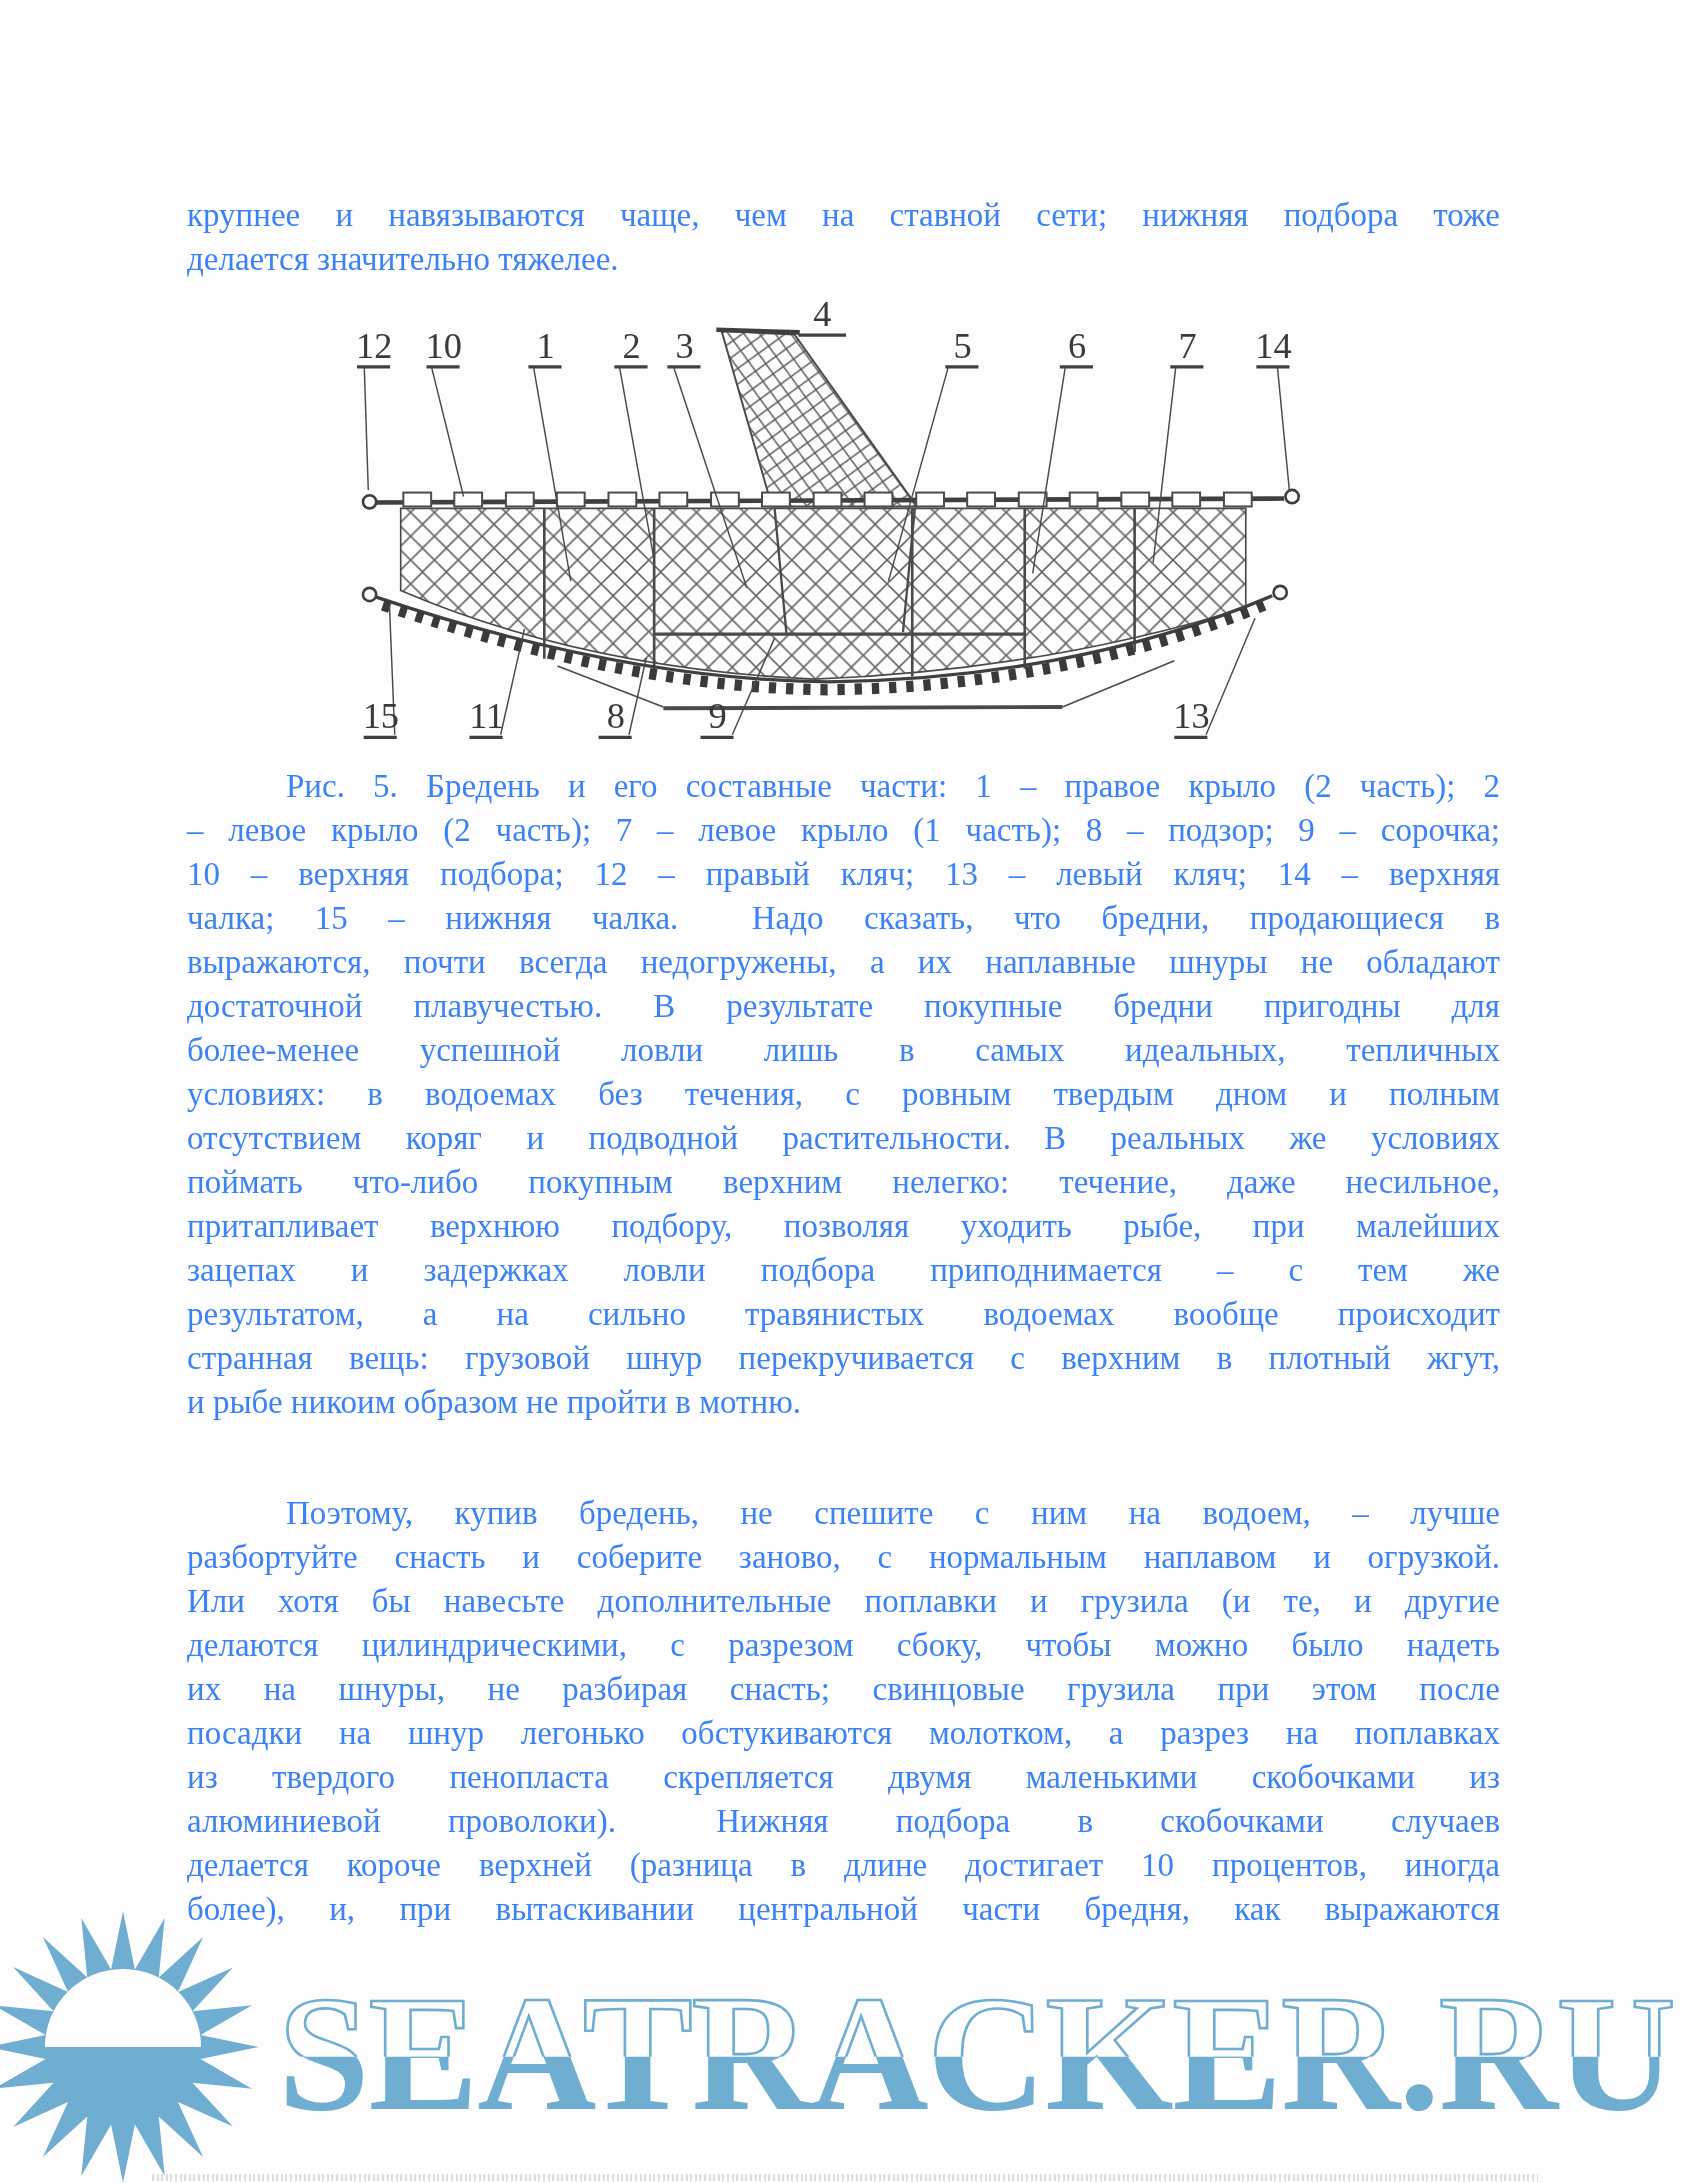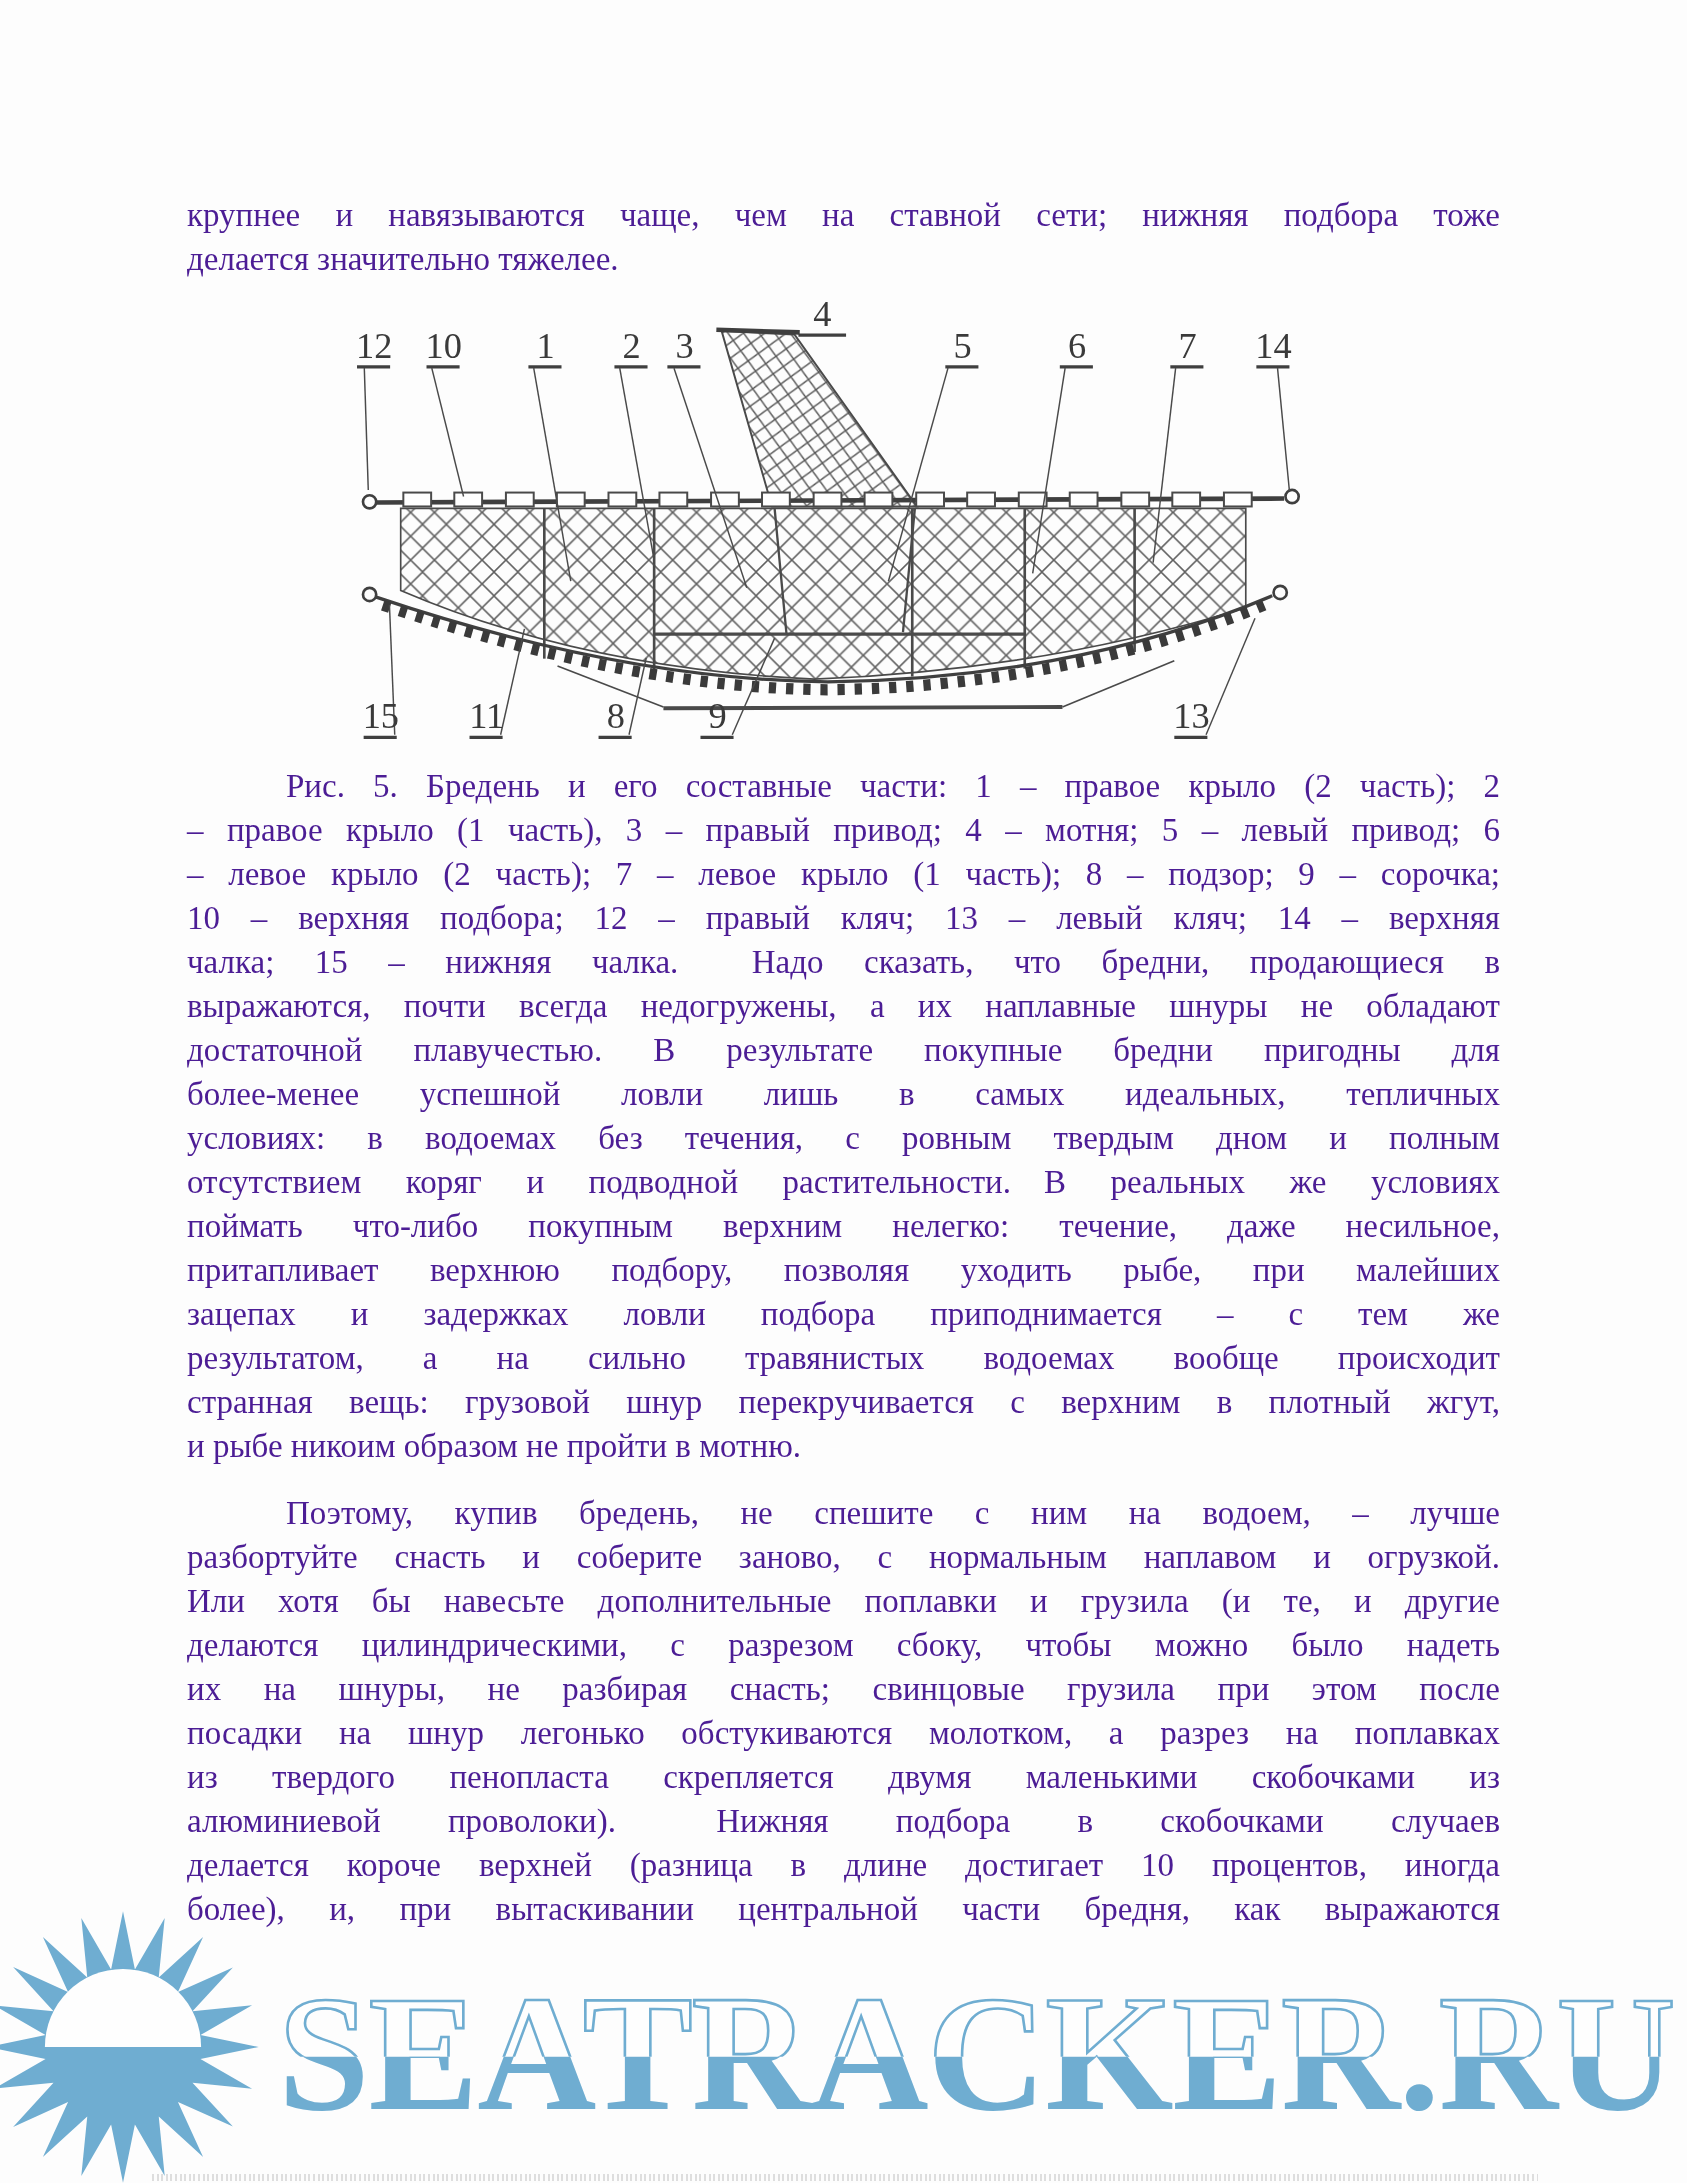--- a/index.html
+++ b/index.html
@@ -1,18 +1,18 @@
 <!DOCTYPE html>
 <html style="font-size:10.6px"><head>
 <meta charset="utf-8">
 <style>
   html,body{margin:0;padding:0;background:#ffffff;}
   .page{position:relative;width:1687px;height:2183px;background:#fdfdfd;overflow:hidden;
         font-family:"Liberation Serif", serif;}
-  .tx{position:absolute;left:187px;width:1313px;color:#4c1d95;
+  .tx{position:absolute;left:187px;width:1313px;color:#3b82f6;
       font-size:33px;line-height:44px;}
   .ln{text-align:justify;text-align-last:justify;}
   .ln.end{text-align-last:left;}
   .ln.ind{text-indent:99px;}
   .figure{position:absolute;left:351px;top:298px;width:963px;height:450px;}
   .figure svg{display:block;width:100%;height:100%;}
   .fig-num{font-family:"Liberation Serif", serif;font-size:55px;fill:#3a3a3a;}
   
   .watermark{position:absolute;left:0;top:1905px;width:1687px;height:278px;opacity:.95;padding-left:18px;}
   .wm-sun{position:absolute;left:-16.5px;top:3.3px;width:278px;height:278px;}
@@ -154,21 +154,20 @@
         <text class="fig-num" x="205" y="650">11</text>
         <text class="fig-num" x="400" y="650">8</text>
         <text class="fig-num" x="554" y="650">9</text>
         <text class="fig-num" x="1270" y="650">13</text>
       </g>
     </svg>
   </div>
 
   <div class="tx" style="top:764px;">
     <div class="ln ind">Рис. 5. Бредень и его составные части: 1 – правое крыло (2 часть); 2</div>
-    <div class="ln">– правое крыло (1 часть), 3 – правый привод; 4 – мотня; 5 – левый привод; 6</div>
     <div class="ln">– левое крыло (2 часть); 7 – левое крыло (1 часть); 8 – подзор; 9 – сорочка;</div>
     <div class="ln">10 – верхняя подбора; 12 – правый кляч; 13 – левый кляч; 14 – верхняя</div>
     <div class="ln">чалка; 15 – нижняя чалка.  Надо сказать, что бредни, продающиеся в</div>
     <div class="ln">выражаются, почти всегда недогружены, а их наплавные шнуры не обладают</div>
     <div class="ln">достаточной плавучестью. В результате покупные бредни пригодны для</div>
     <div class="ln">более-менее успешной ловли лишь в самых идеальных, тепличных</div>
     <div class="ln">условиях: в водоемах без течения, с ровным твердым дном и полным</div>
     <div class="ln">отсутствием коряг и подводной растительности. В реальных же условиях</div>
     <div class="ln">поймать что-либо покупным верхним нелегко: течение, даже несильное,</div>
     <div class="ln">притапливает верхнюю подбору, позволяя уходить рыбе, при малейших</div>

